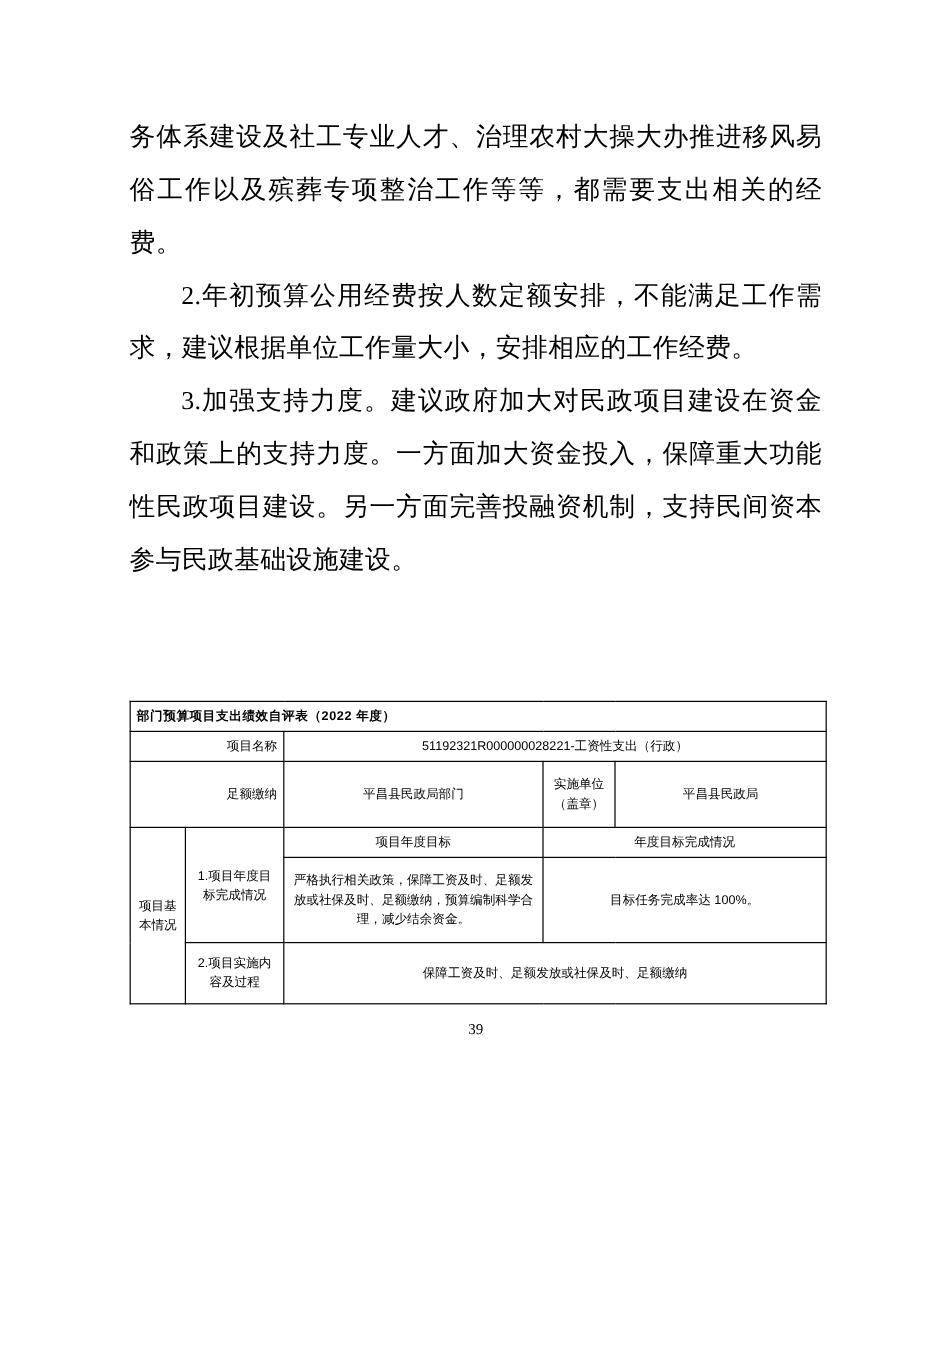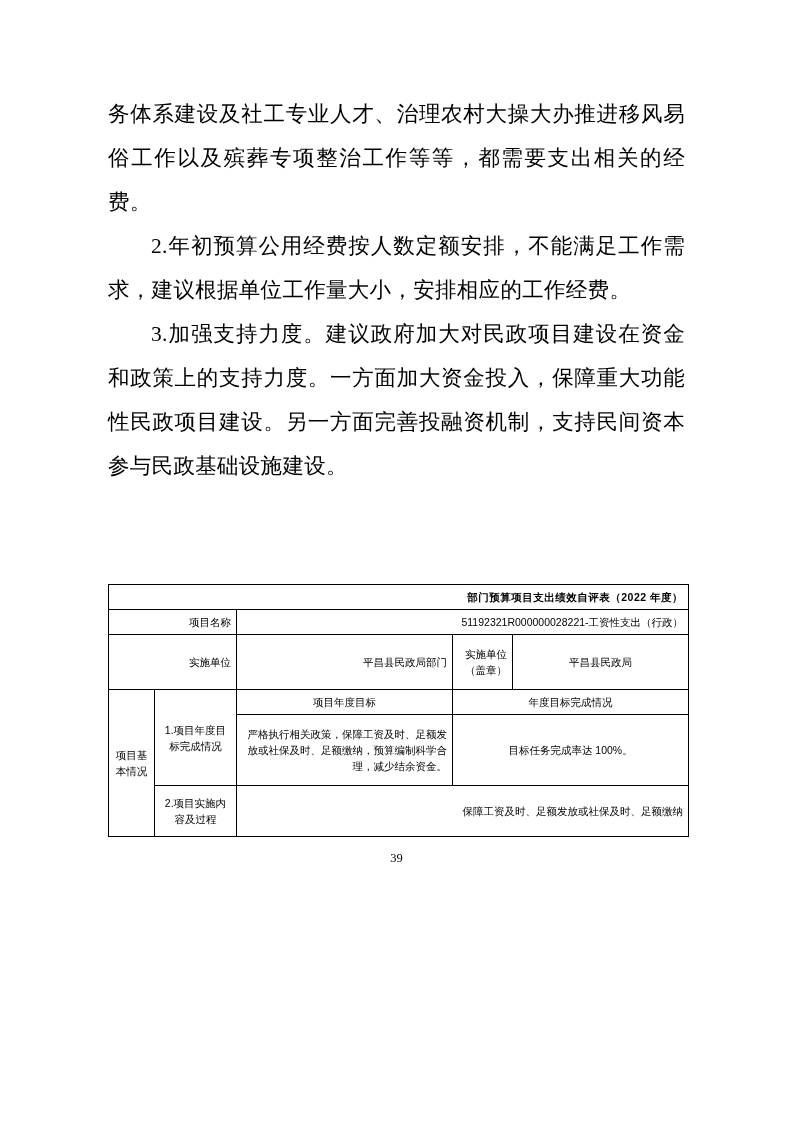--- a/index.html
+++ b/index.html
@@ -56,30 +56,30 @@
   }
   table.perf td, table.perf th {
     border: 1px solid #000000;
     padding: 4px 5px;
     font-size: 10.5px;
     line-height: 16px;
     vertical-align: middle;
     word-break: break-all;
   }
   .tbl-title {
-    text-align: right;
+    text-align: left;
     font-size: 17px;
     font-weight: bold;
     font-family: "Liberation Sans", "DejaVu Sans", sans-serif;
     padding: 11px 4px;
     letter-spacing: 0.5px;
     margin-left: 27px;
   }
   .c-center { text-align: center; }
-  .c-left { text-align: right; }
+  .c-left { text-align: center; }
   .label-cell { text-align: right; }
   .vert-label {
     text-align: center;
     font-size: 10.5px;
     line-height: 15px;
   }
 
   .page-number {
     position: absolute;
     bottom: 58px;
@@ -114,21 +114,21 @@
       </colgroup>
       <tbody>
         <tr>
           <td class="tbl-title" colspan="5">部门预算项目支出绩效自评表（2022 年度）</td>
         </tr>
         <tr>
           <td class="label-cell" colspan="2">项目名称</td>
           <td class="c-left" colspan="3">51192321R000000028221-工资性支出（行政）</td>
         </tr>
         <tr>
-          <td class="label-cell" colspan="2" style="height:46px">实施单位</td>
+          <td class="label-cell" colspan="2" style="height:46px">足额缴纳</td>
           <td class="c-left">平昌县民政局部门</td>
           <td class="c-left">实施单位（盖章）</td>
           <td class="c-center">平昌县民政局</td>
         </tr>
         <tr>
           <td class="vert-label" rowspan="3">项目基本情况</td>
           <td class="vert-label" rowspan="2">1.项目年度目标完成情况</td>
           <td class="c-center">项目年度目标</td>
           <td class="c-center" colspan="2">年度目标完成情况</td>
         </tr>

